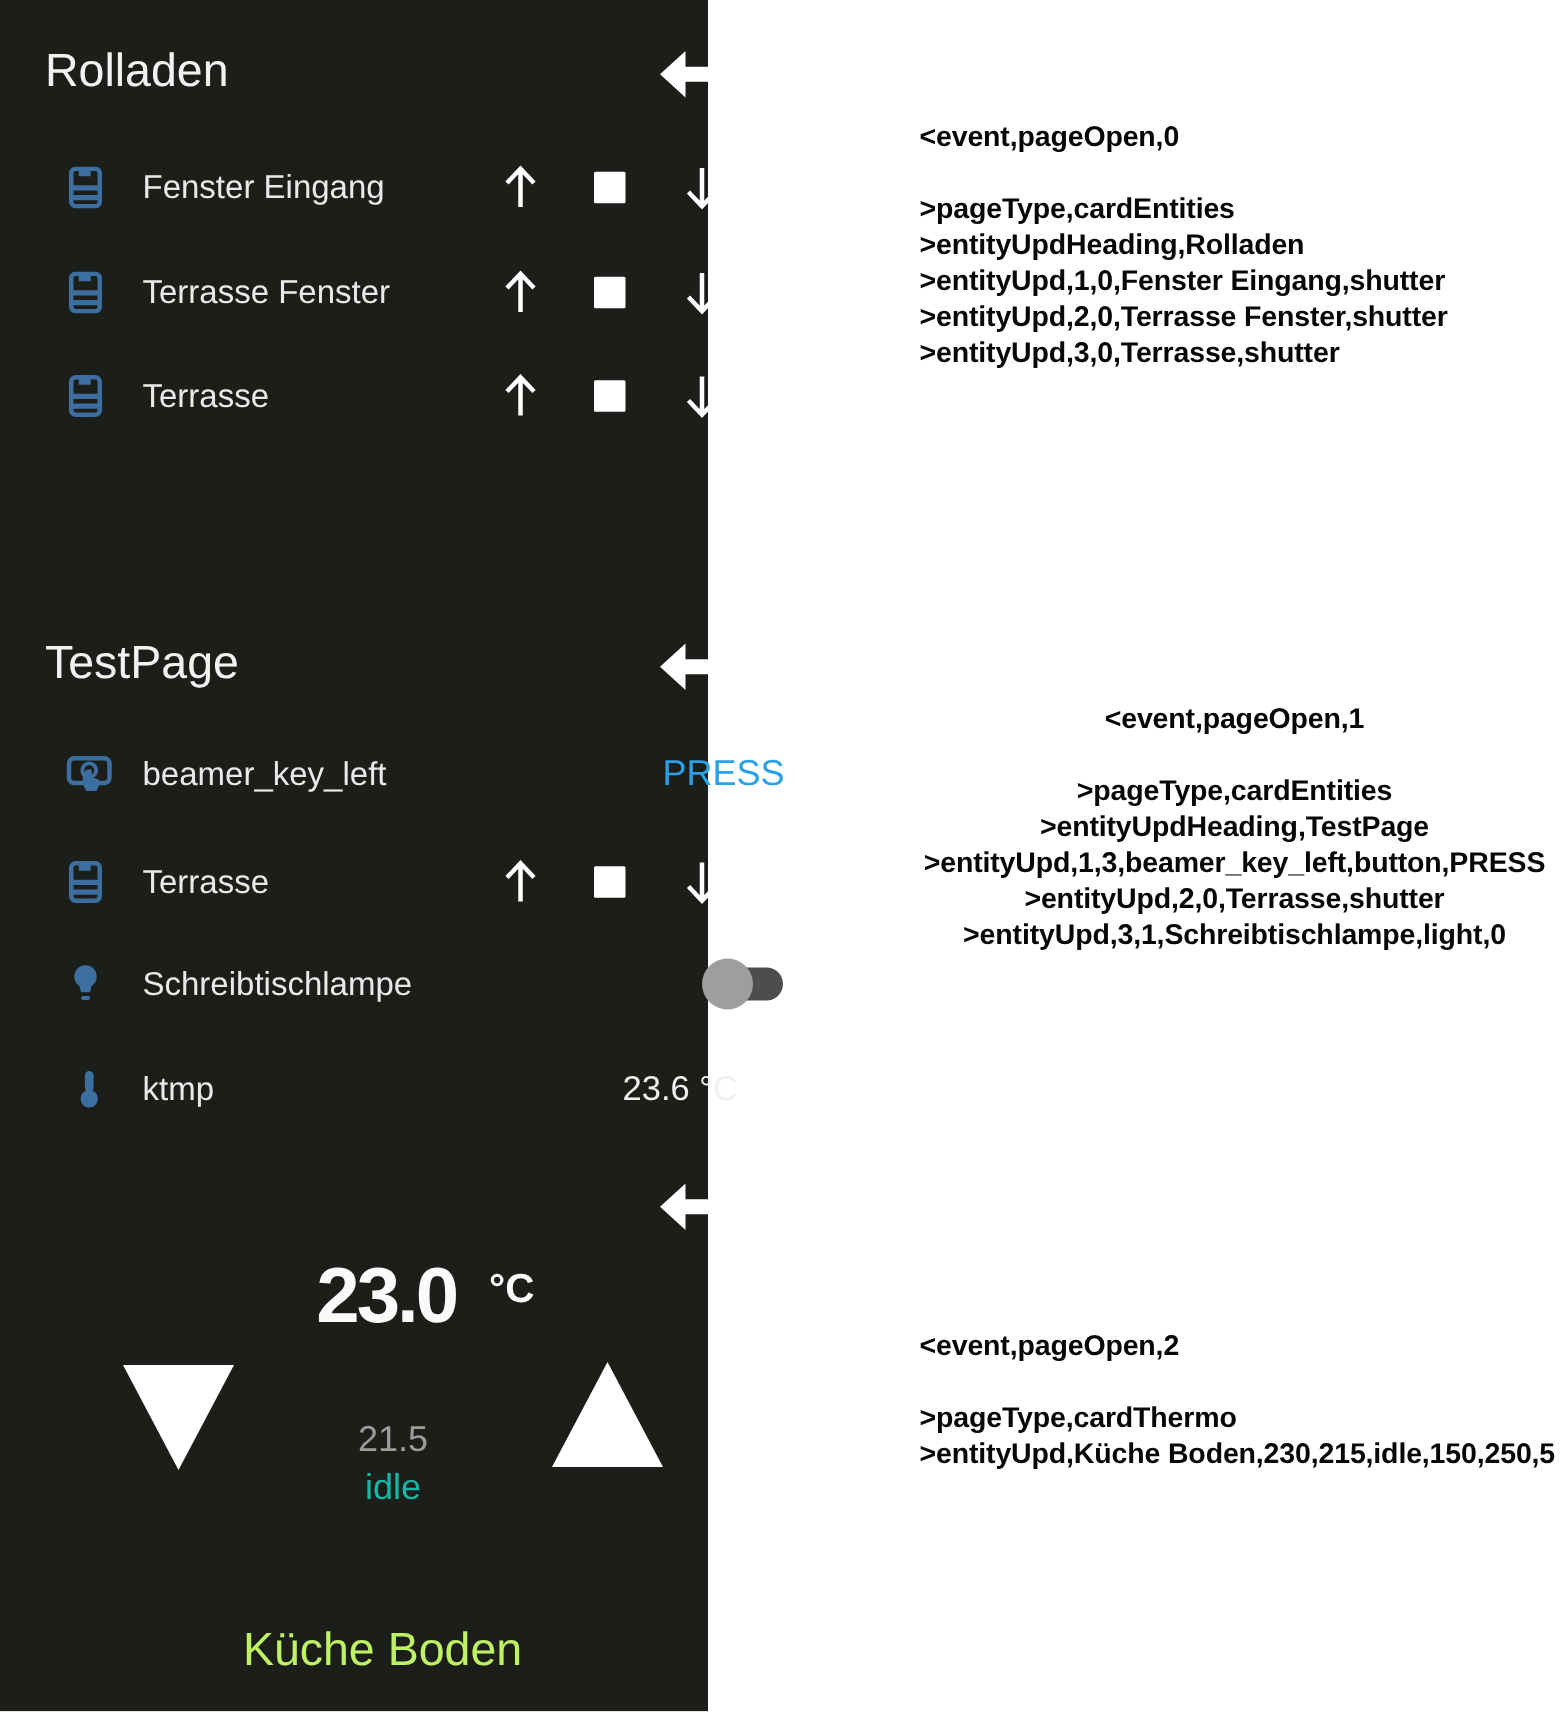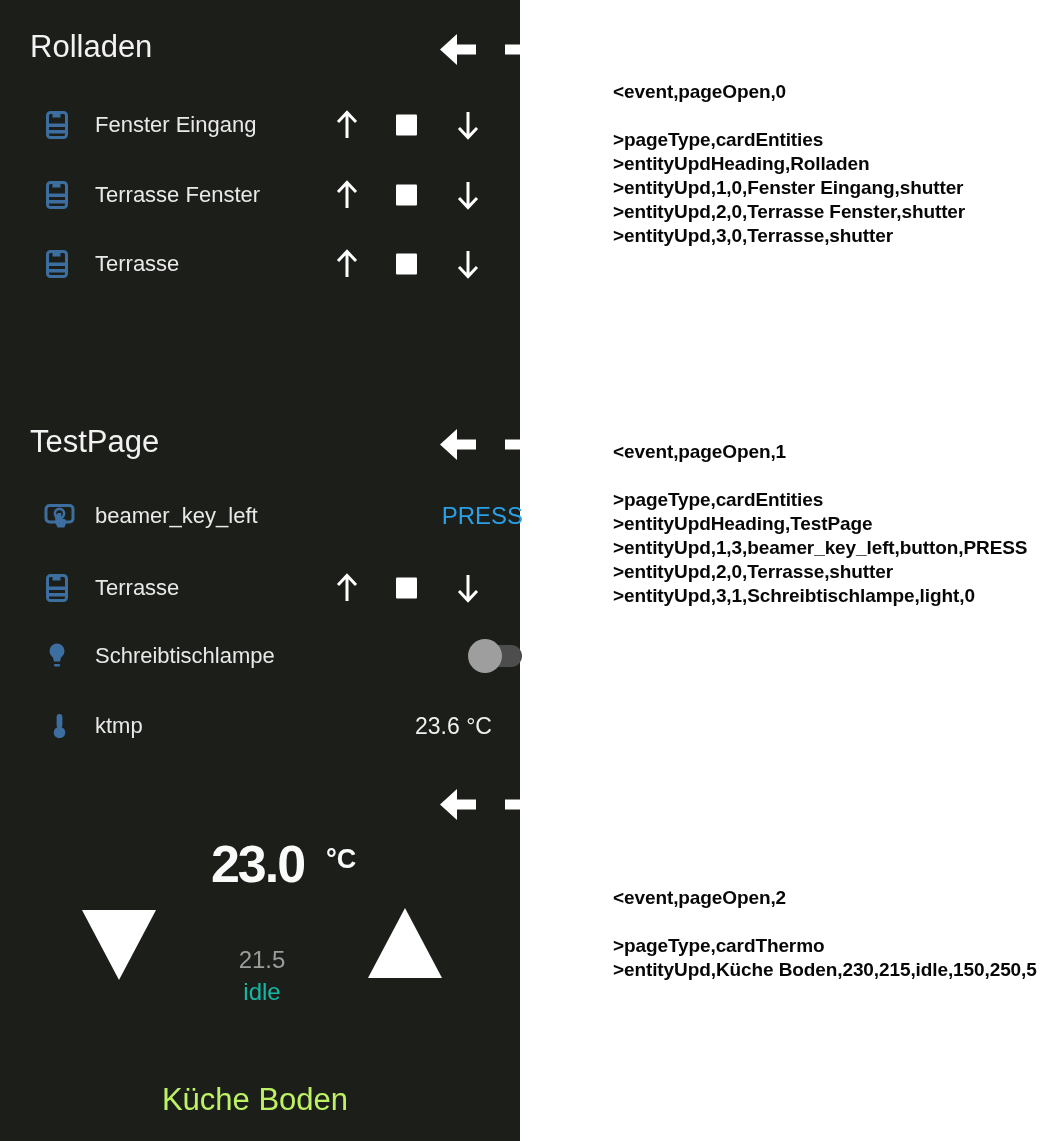--- a/index.html
+++ b/index.html
@@ -1,21 +1,21 @@
 <!DOCTYPE html>
 <html><head>
 <meta charset="utf-8">
 <style>
   html,body{margin:0;padding:0;background:#fff;}
   .canvas{
     position:relative;width:1045px;height:1141px;background:#ffffff;
     font-family:"Liberation Sans",sans-serif;overflow:hidden;
   }
   
-  .device-column{position:absolute;left:0;top:0;width:472px;height:1141px;background:#1c1e19;padding-left:48px;}
+  .device-column{position:absolute;left:0;top:0;width:472px;height:1141px;background:#1c1e19;}
   .screen{position:absolute;left:0;width:565px;}
   #screen-rolladen{top:0;height:380px;}
   #screen-testpage{top:380px;height:380px;}
   #screen-thermo{top:760px;height:381px;}
 
   .screen-title{position:absolute;left:30px;margin:0;font-size:31px;font-weight:400;color:#f2f2f2;line-height:40px;}
   #screen-rolladen .screen-title{top:27px;}
   #screen-testpage .screen-title{top:42px;}
 
   .nav-arrow{position:absolute;background:none;border:0;padding:0;cursor:pointer;line-height:0;}
@@ -54,21 +54,21 @@
   .thermo-state{position:absolute;left:192px;top:218px;width:140px;text-align:center;font-size:24px;color:#14b8a6;}
   .thermo-name{position:absolute;left:60px;top:322px;width:390px;text-align:center;font-size:31px;color:#bef264;white-space:nowrap;}
   .temp-btn{position:absolute;background:none;border:0;padding:0;cursor:pointer;line-height:0;}
   .temp-down{left:82px;top:150px;}
   .temp-up{left:368px;top:148px;}
 
   
   .log-column{position:absolute;left:565px;top:0;width:480px;height:1141px;background:#ffffff;}
   .log-block{position:absolute;left:48px;width:420px;}
   #log-block-0{top:80px;}
-  #log-block-1{top:440px;}
+  #log-block-1{top:468px;text-align:center;}
   #log-block-2{top:886px;}
   .log-event,.log-line{margin:0;font-size:19px;font-weight:700;color:#070707;line-height:24px;letter-spacing:-0.1px;white-space:nowrap;}
   .log-event{margin-bottom:24px;}
 </style>
 </head>
 <body>
 
 <div class="canvas">
 
   <div class="device-column">

